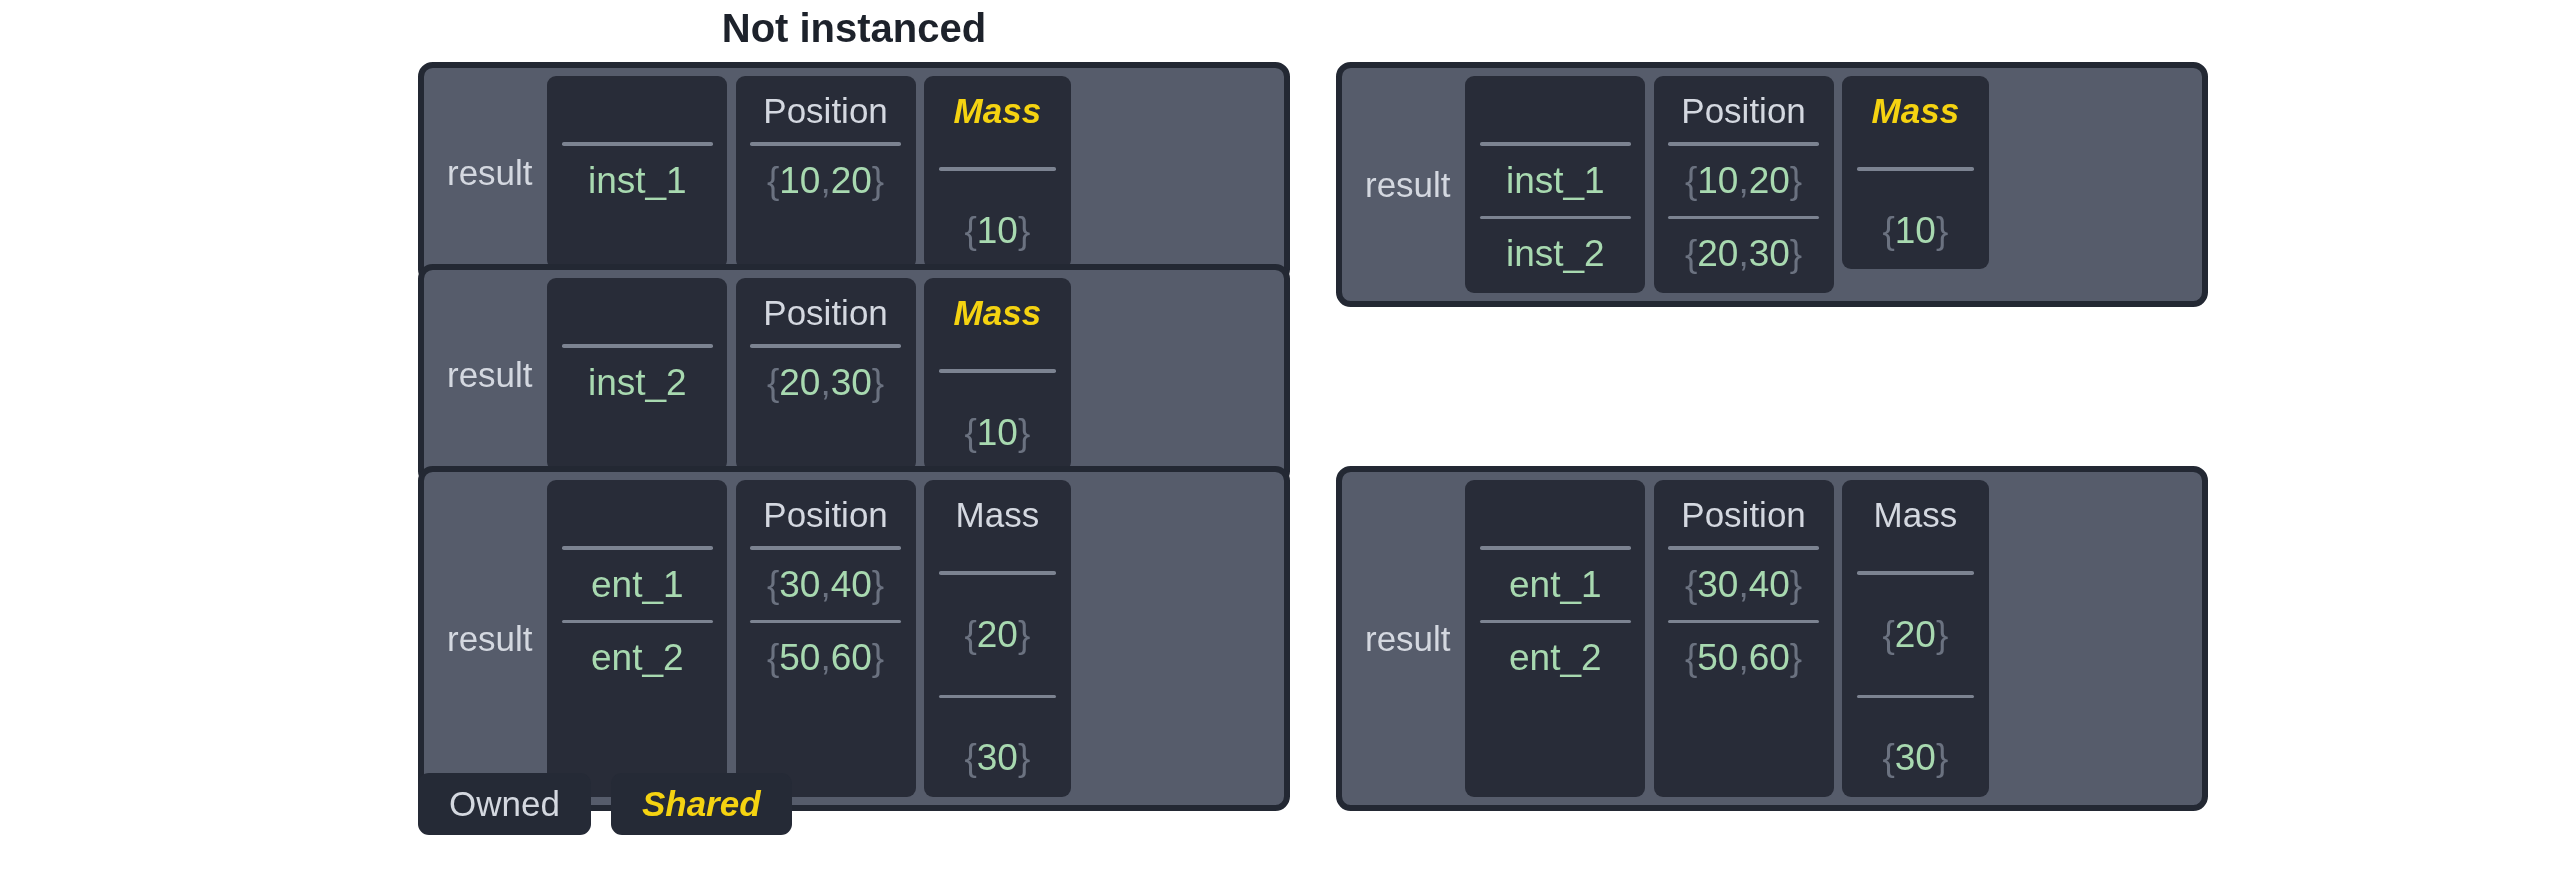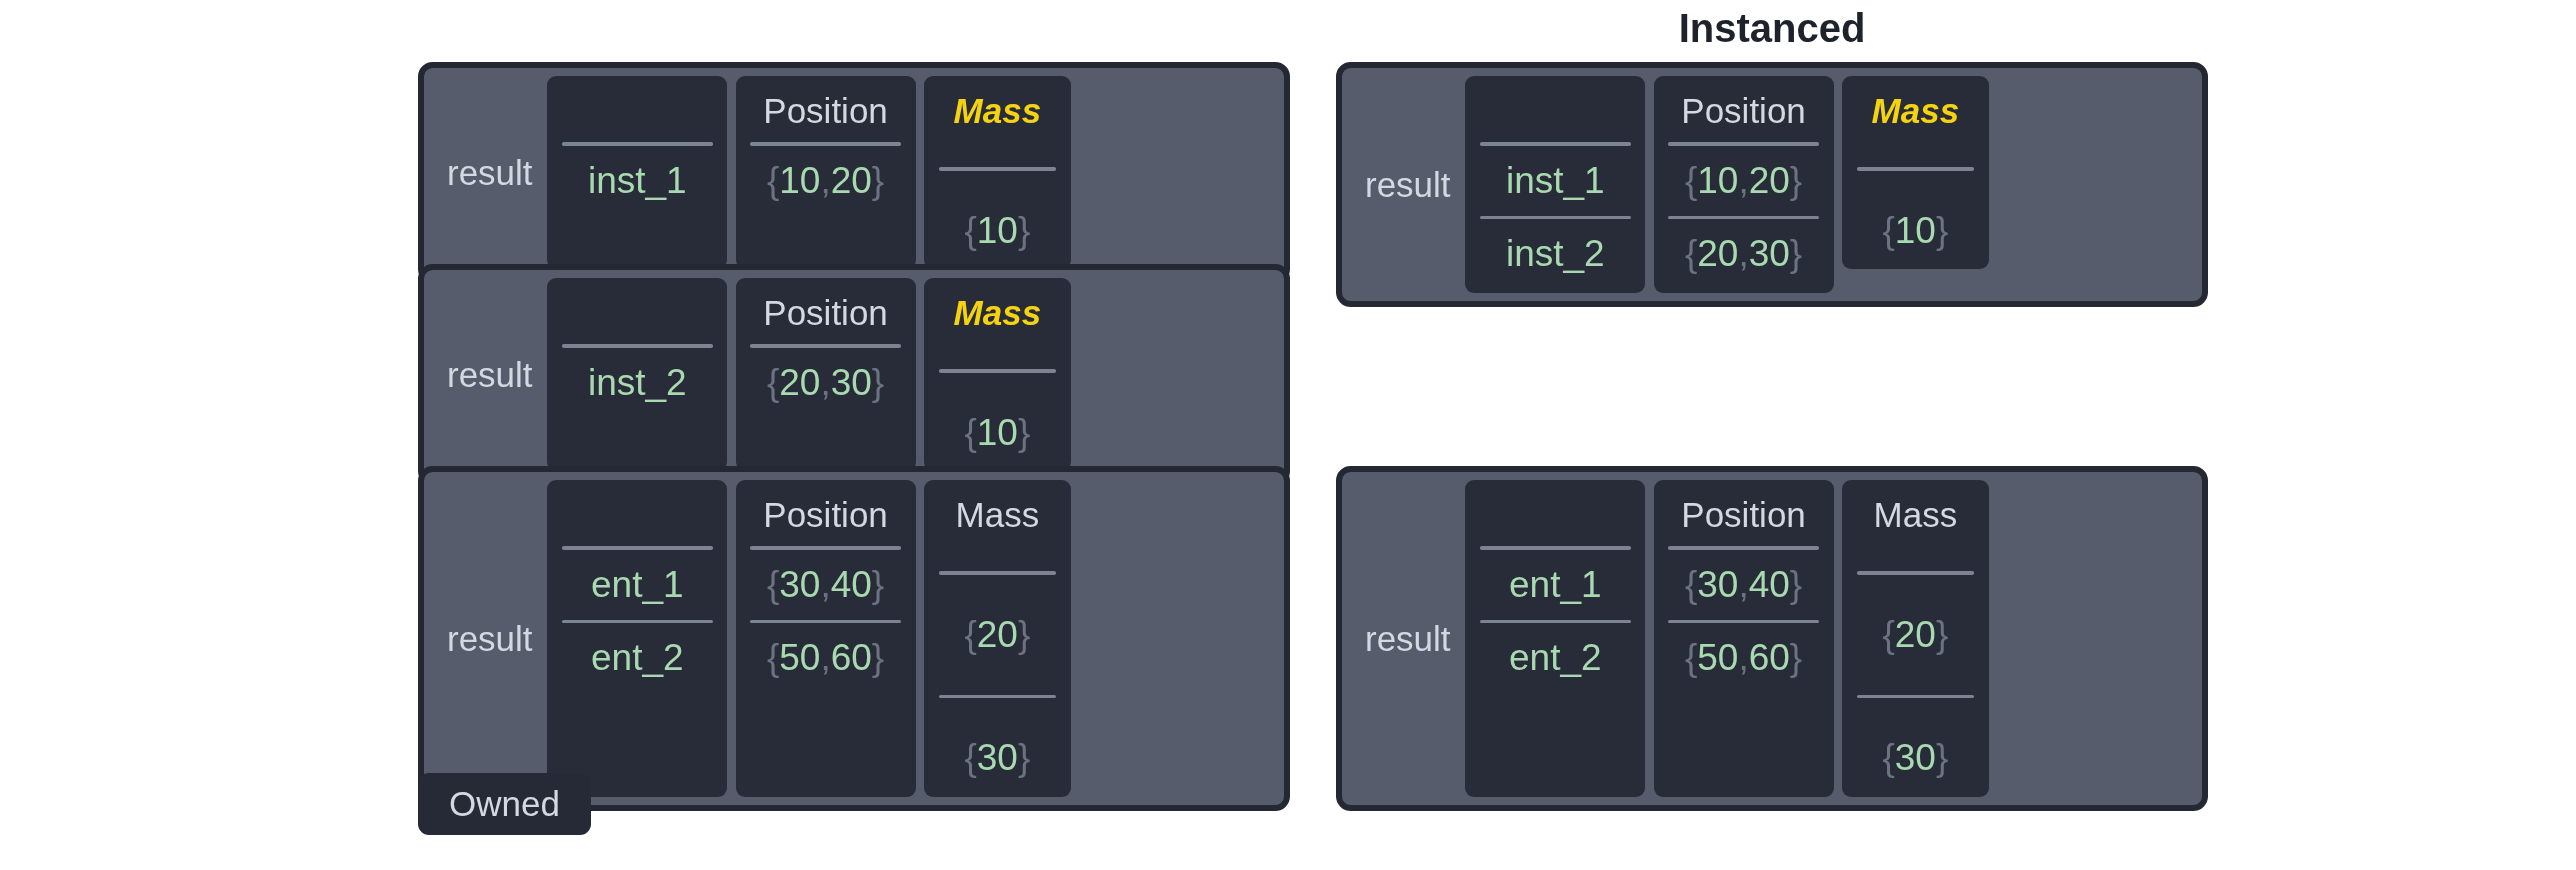--- a/index.html
+++ b/index.html
@@ -115,22 +115,22 @@
     justify-content:center;
     white-space:nowrap;
   }
   .legend-chip.shared{color:#f5d311;font-style:italic;font-weight:bold;}
 </style>
 </head>
 <body>
 
 <div class="stage">
 
-
-  <div class="col-title" id="title-instanced">Instanced</div>
+  <div class="col-title" id="title-not-instanced">Not instanced</div>
+
 
   <div id="tables-host">
       <div class="frame" style="left: 418px; top: 62px; width: 872px;">
         <div class="frame-label">result</div>
         <div class="col w-name">
           <div class="col-head blank">&nbsp;</div>
           <div class="rule"></div>
           <div class="cell">
             <span>i</span>
             <span>n</span>
@@ -388,16 +388,17 @@
             <span>3</span>
             <span>0</span>
             <span class="brace">}</span>
           </div>
         </div>
       </div>
     </div>
 
   <div class="legend">
     <div class="legend-chip">Owned</div>
+    <div class="legend-chip shared">Shared</div>
   </div>
 
 </div>
 
 
 </body></html>

